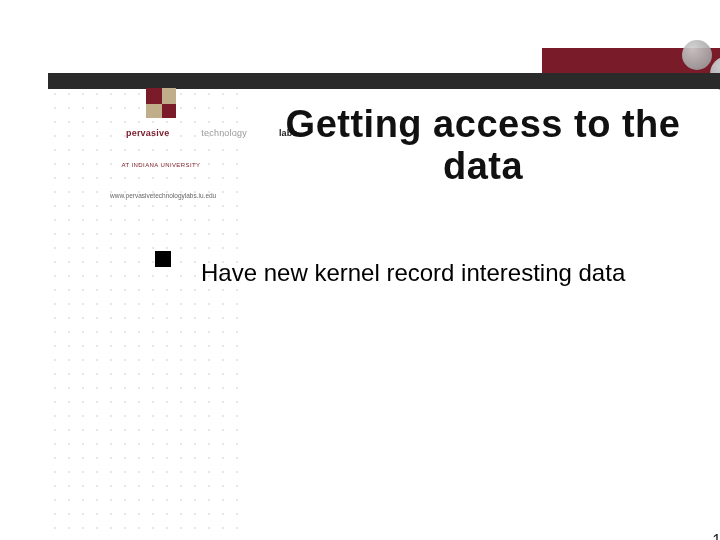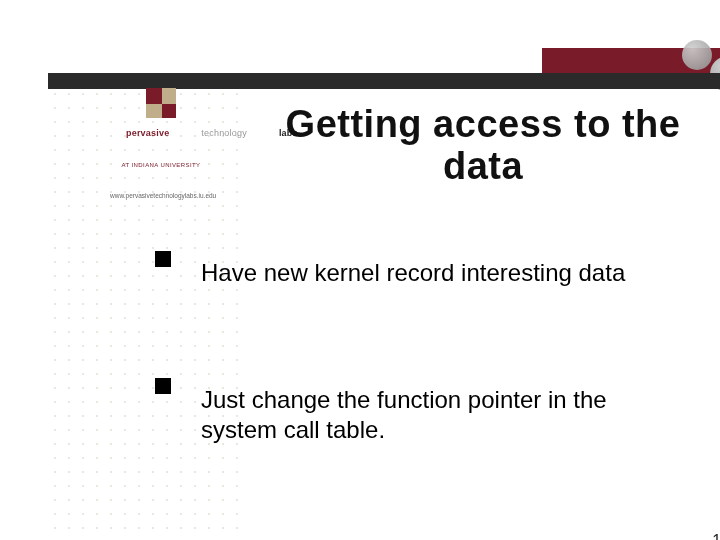--- a/index.html
+++ b/index.html
@@ -152,21 +152,17 @@
     <div class="logo-url">www.pervasivetechnologylabs.iu.edu</div>
   </div>
 
   <div class="title">Getting access to the data</div>
 
   <div class="bullets">
     <div class="bullet">
       <div class="marker"></div>
       <div class="text">Have new kernel record interesting data</div>
     </div>
-    <div class="bullet">
-      <div class="marker"></div>
-      <div class="text">Just change the function pointer in the system call table.</div>
-    </div>
   </div>
 
   <div class="pagenum">12</div>
 
 </div>
 
 </body></html>

